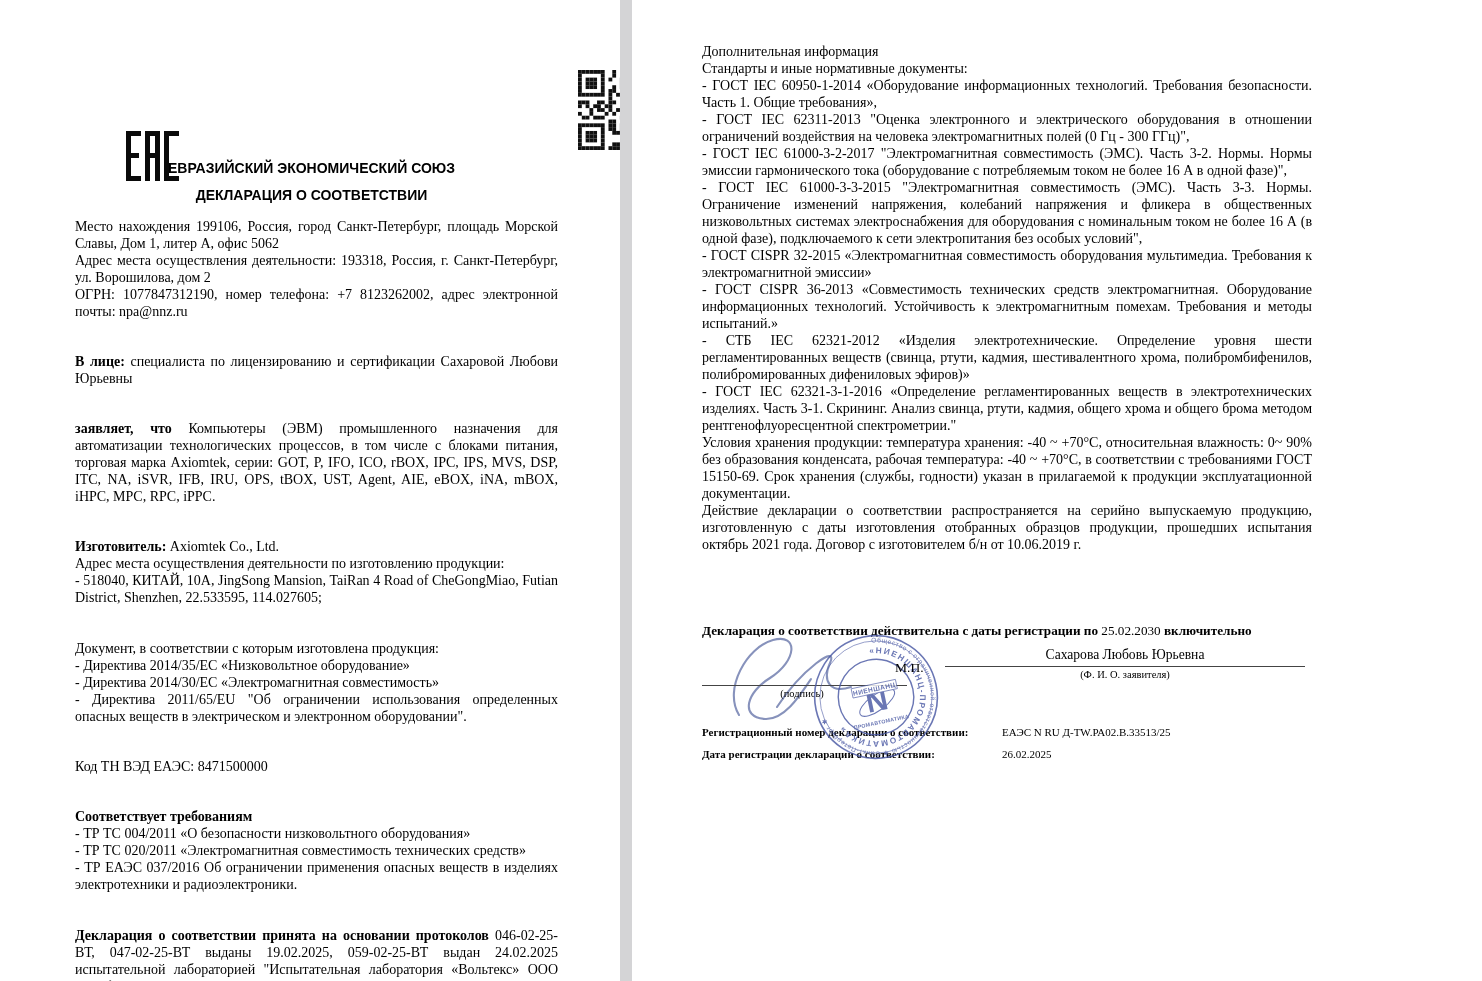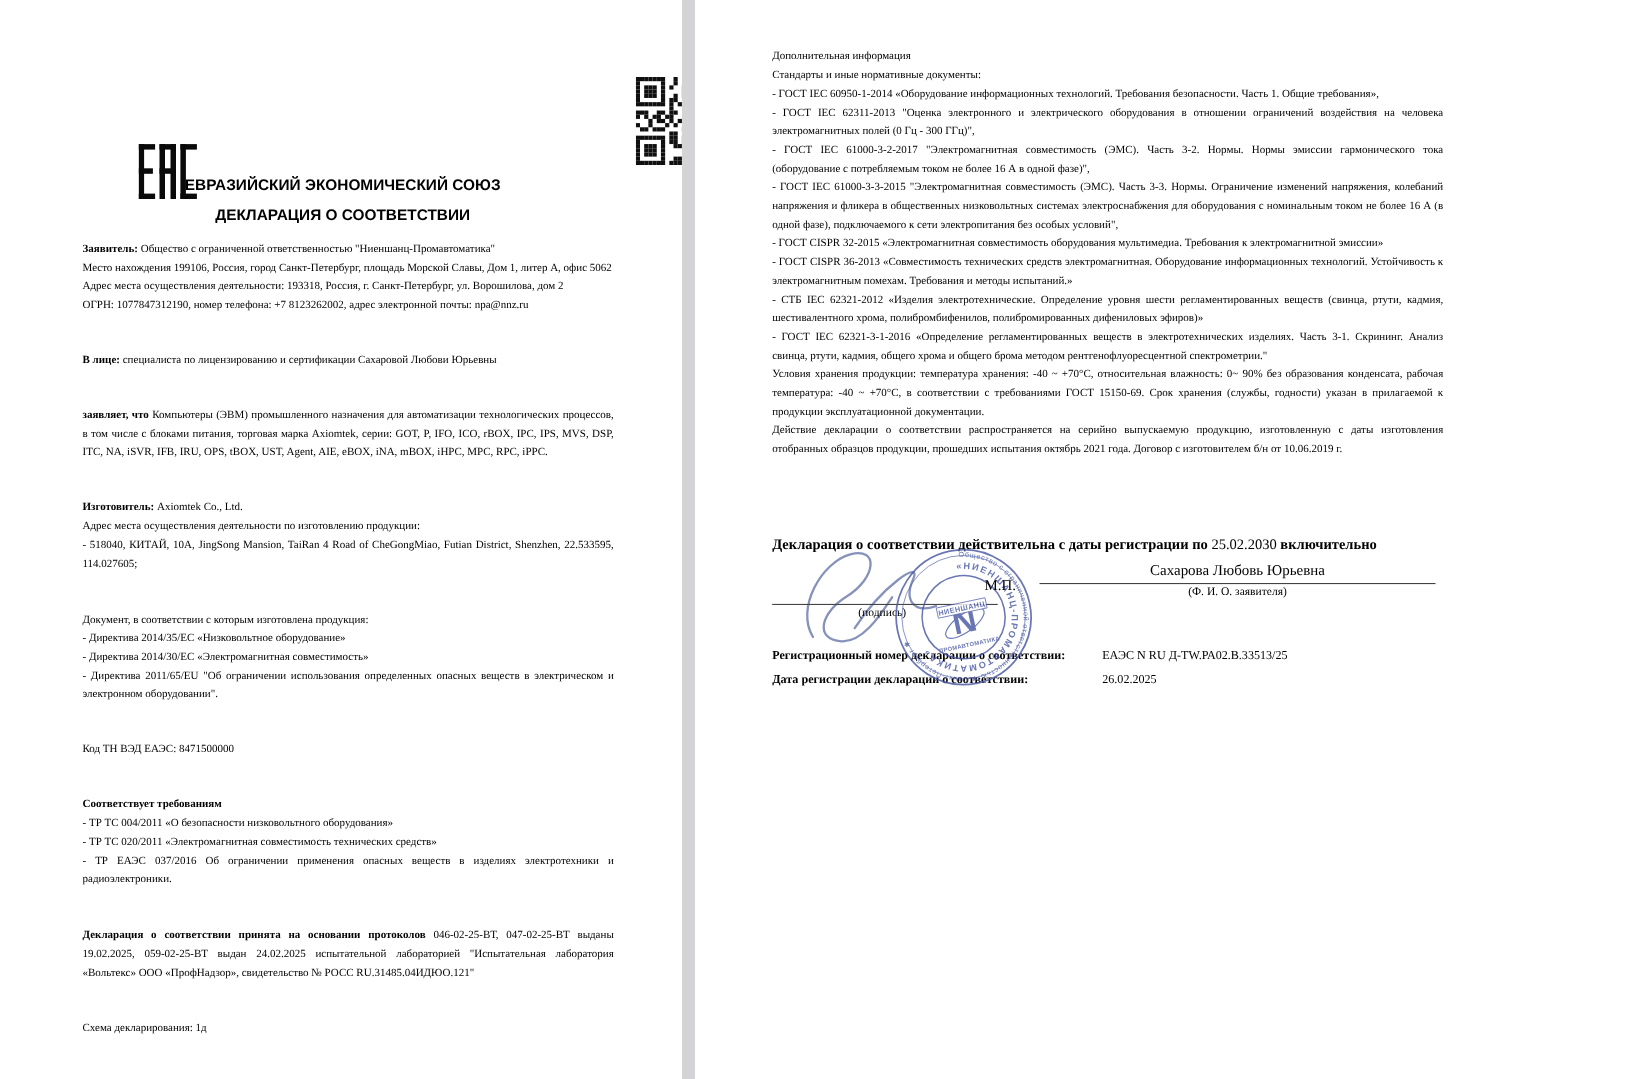--- a/index.html
+++ b/index.html
@@ -2,21 +2,21 @@
 <html><head>
 <meta charset="utf-8">
 <style>
   html,body{margin:0;padding:0;background:#ffffff;}
   body{width:1482px;height:981px;overflow:hidden;color:#000;font-family:"Liberation Serif",serif;}
   .viewer{display:flex;width:1482px;height:981px;background:#fff;}
   .page{background:#fff;box-sizing:border-box;overflow:hidden;}
   .page-left{width:620px;padding:60px 62px 20px 75px;}
   .divider{width:12px;background:#d4d4d6;flex:0 0 auto;}
   .page-right{width:730px;padding:43px 50px 20px 70px;position:relative;}
-  p{margin:0;font-size:10px;line-height:17px;text-align:justify;}
+  p{margin:0;font-size:14px;line-height:17px;text-align:justify;}
   .b{font-weight:bold;}
   .mt1{margin-top:33px;}
   .mt2{margin-top:34px;}
   
   .header{position:relative;height:158px;}
   .eac{position:absolute;left:51px;top:71px;width:54px;height:50px;}
   .qr{position:absolute;left:503px;top:10px;width:80px;height:80px;}
   .t1,.t2{position:absolute;left:0;right:10px;text-align:center;font-family:"Liberation Sans",sans-serif;font-weight:bold;font-size:14px;}
   .t1{top:100px;}
   .t2{top:127px;}
@@ -276,21 +276,20 @@
           <rect x="34.29" y="76.19" width="3.81" height="3.81" fill="#101010"></rect>
           <rect x="38.10" y="76.19" width="3.81" height="3.81" fill="#101010"></rect>
           <rect x="41.90" y="76.19" width="3.81" height="3.81" fill="#101010"></rect>
           <rect x="60.95" y="76.19" width="3.81" height="3.81" fill="#101010"></rect>
           <rect x="72.38" y="76.19" width="3.81" height="3.81" fill="#101010"></rect>
         </svg>
       <div class="t1">ЕВРАЗИЙСКИЙ ЭКОНОМИЧЕСКИЙ СОЮЗ</div>
       <div class="t2">ДЕКЛАРАЦИЯ О СООТВЕТСТВИИ</div>
     </div>
 
-    <p><span class="b">Заявитель: </span><span>Общество с ограниченной ответственностью "Ниеншанц-Промавтоматика"</span></p>
     <p>Место нахождения 199106, Россия, город Санкт-Петербург, площадь Морской Славы, Дом 1, литер А, офис 5062</p>
     <p>Адрес места осуществления деятельности: 193318, Россия, г. Санкт-Петербург, ул. Ворошилова, дом 2</p>
     <p>ОГРН: 1077847312190, номер телефона: +7 8123262002, адрес электронной почты: npa@nnz.ru</p>
 
     <p class="mt1"><span class="b">В лице: </span><span>специалиста по лицензированию и сертификации Сахаровой Любови Юрьевны</span></p>
 
     <p class="mt1"><span class="b">заявляет, что </span><span>Компьютеры (ЭВМ) промышленного назначения для автоматизации технологических процессов, в том числе с блоками питания, торговая марка Axiomtek, серии: GOT, P, IFO, ICO, rBOX, IPC, IPS, MVS, DSP, ITC, NA, iSVR, IFB, IRU, OPS, tBOX, UST, Agent, AIE, eBOX, iNA, mBOX, iHPC, MPC, RPC, iPPC.</span></p>
 
     <p class="mt1"><span class="b">Изготовитель: </span><span>Axiomtek Co., Ltd.</span></p>
     <p>Адрес места осуществления деятельности по изготовлению продукции:</p>

